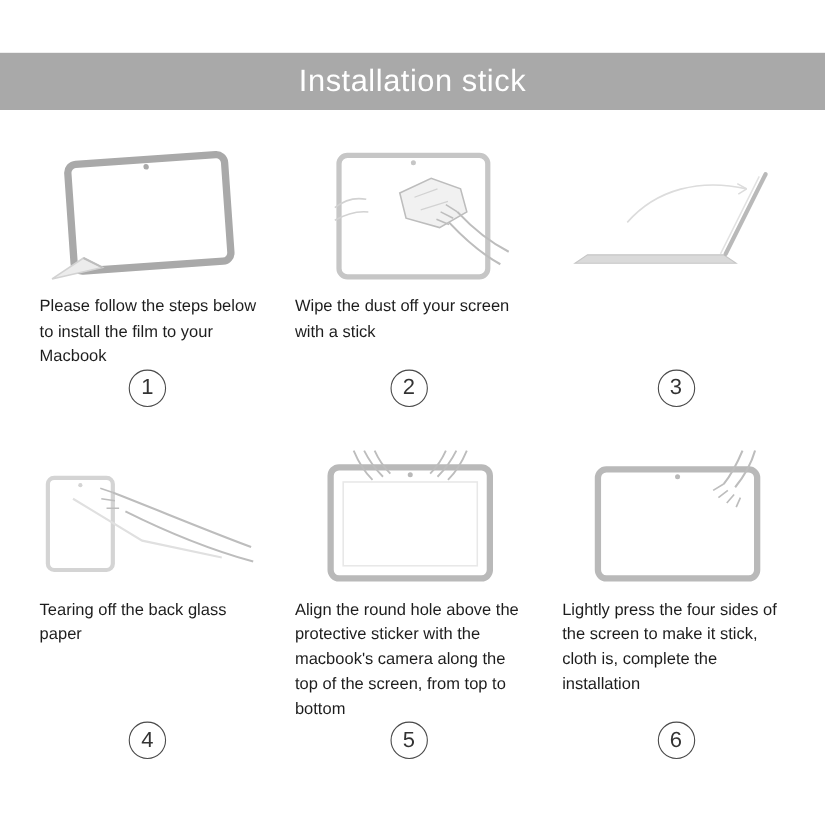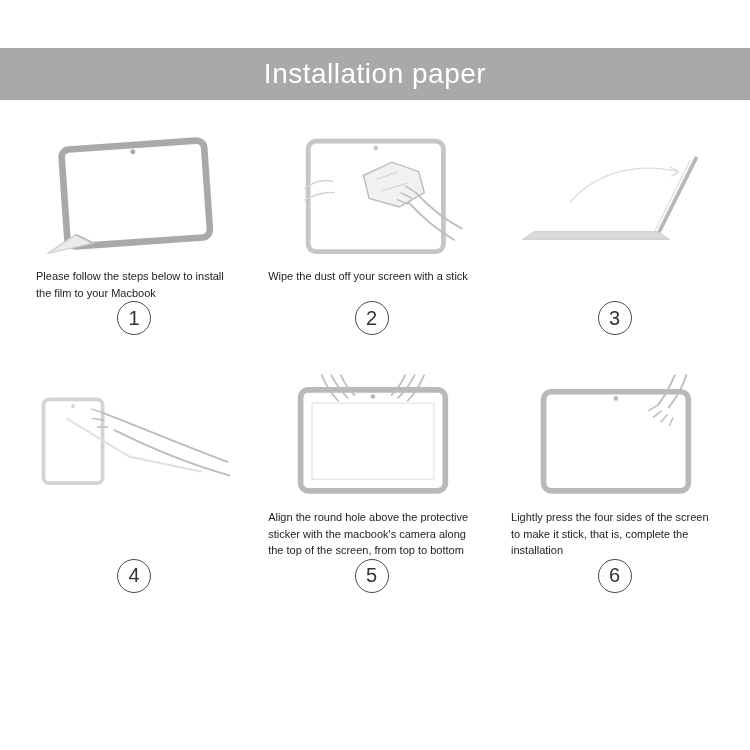--- a/index.html
+++ b/index.html
@@ -39,21 +39,21 @@
     display: flex;
     flex-direction: column;
   }
   .illustration {
     height: 128px;
     display: flex;
     align-items: flex-end;
     justify-content: center;
   }
   .caption {
-    font-size: 11px;
+    font-size: 15px;
     line-height: 1.5;
     color: #1d1d1d;
     padding: 10px 8px 0 10px;
   }
   .step-num {
     margin-top: auto;
     align-self: center;
     width: 32px;
     height: 32px;
     border: 1.5px solid #4a4a4a;
@@ -66,21 +66,21 @@
     margin-bottom: 6px;
     margin-top: auto;
   }
 </style>
 </head>
 <body>
 
 <div class="page">
 
   <div class="header">
-    <div class="header-title">Installation paper</div>
+    <div class="header-title">Installation stick</div>
   </div>
 
   <div class="grid">
 
     <div class="step">
       <div class="illustration">
         <svg viewBox="0 0 210 130" width="200" height="125">
           <g transform="rotate(-4 105 65)">
             <rect x="32" y="12" width="150" height="102" rx="8" fill="#ffffff" stroke="#a9a9a9" stroke-width="7"></rect>
             <circle cx="107" cy="19" r="2.6" fill="#a9a9a9"></circle>
@@ -127,20 +127,21 @@
       <div class="illustration">
         <svg viewBox="0 0 210 130" width="200" height="125">
           <rect x="10" y="26" width="62" height="88" rx="6" fill="#ffffff" stroke="#d4d4d4" stroke-width="4"></rect>
           <circle cx="41" cy="33" r="2" fill="#d4d4d4"></circle>
           <path d="M34,46 L100,86 L176,102" stroke="#e0e0e0" stroke-width="2" fill="none"></path>
           <path d="M204,92 C166,78 118,58 72,40" stroke="#bdbdbd" stroke-width="2" fill="none"></path>
           <path d="M206,106 C170,96 128,80 84,58" stroke="#bdbdbd" stroke-width="2" fill="none"></path>
           <path d="M72,40 l-12,-4 M74,48 l-13,-2 M78,55 l-12,0" stroke="#bdbdbd" stroke-width="1.5" fill="none"></path>
         </svg>
       </div>
+      <div class="caption">Tearing off the back glass paper</div>
       <div class="step-num">4</div>
     </div>
 
     <div class="step">
       <div class="illustration">
         <svg viewBox="0 0 210 130" width="200" height="125">
           <rect x="30" y="16" width="152" height="106" rx="8" fill="#ffffff" stroke="#b9b9b9" stroke-width="6"></rect>
           <circle cx="106" cy="23" r="2.4" fill="#b9b9b9"></circle>
           <rect x="42" y="30" width="128" height="80" fill="none" stroke="#e8e8e8" stroke-width="1.5"></rect>
           <path d="M52,0 C57,12 62,20 70,28 M62,0 C67,10 73,18 80,25 M72,0 C76,9 81,16 87,22" stroke="#bdbdbd" stroke-width="1.8" fill="none"></path>
@@ -154,18 +155,18 @@
     <div class="step">
       <div class="illustration">
         <svg viewBox="0 0 210 130" width="200" height="125">
           <rect x="30" y="18" width="152" height="104" rx="8" fill="#ffffff" stroke="#b9b9b9" stroke-width="6"></rect>
           <circle cx="106" cy="25" r="2.4" fill="#b9b9b9"></circle>
           <path d="M168,0 C163,12 158,22 150,32" stroke="#bdbdbd" stroke-width="2" fill="none"></path>
           <path d="M180,0 C176,14 170,24 161,35" stroke="#bdbdbd" stroke-width="2" fill="none"></path>
           <path d="M150,32 l-10,6 M154,38 l-9,7 M160,42 l-7,8 M166,45 l-4,9" stroke="#bdbdbd" stroke-width="1.6" fill="none"></path>
         </svg>
       </div>
-      <div class="caption">Lightly press the four sides of the screen to make it stick, that is, complete the installation</div>
+      <div class="caption">Lightly press the four sides of the screen to make it stick, cloth is, complete the installation</div>
       <div class="step-num">6</div>
     </div>
 
   </div>
 </div>
 
 </body></html>

